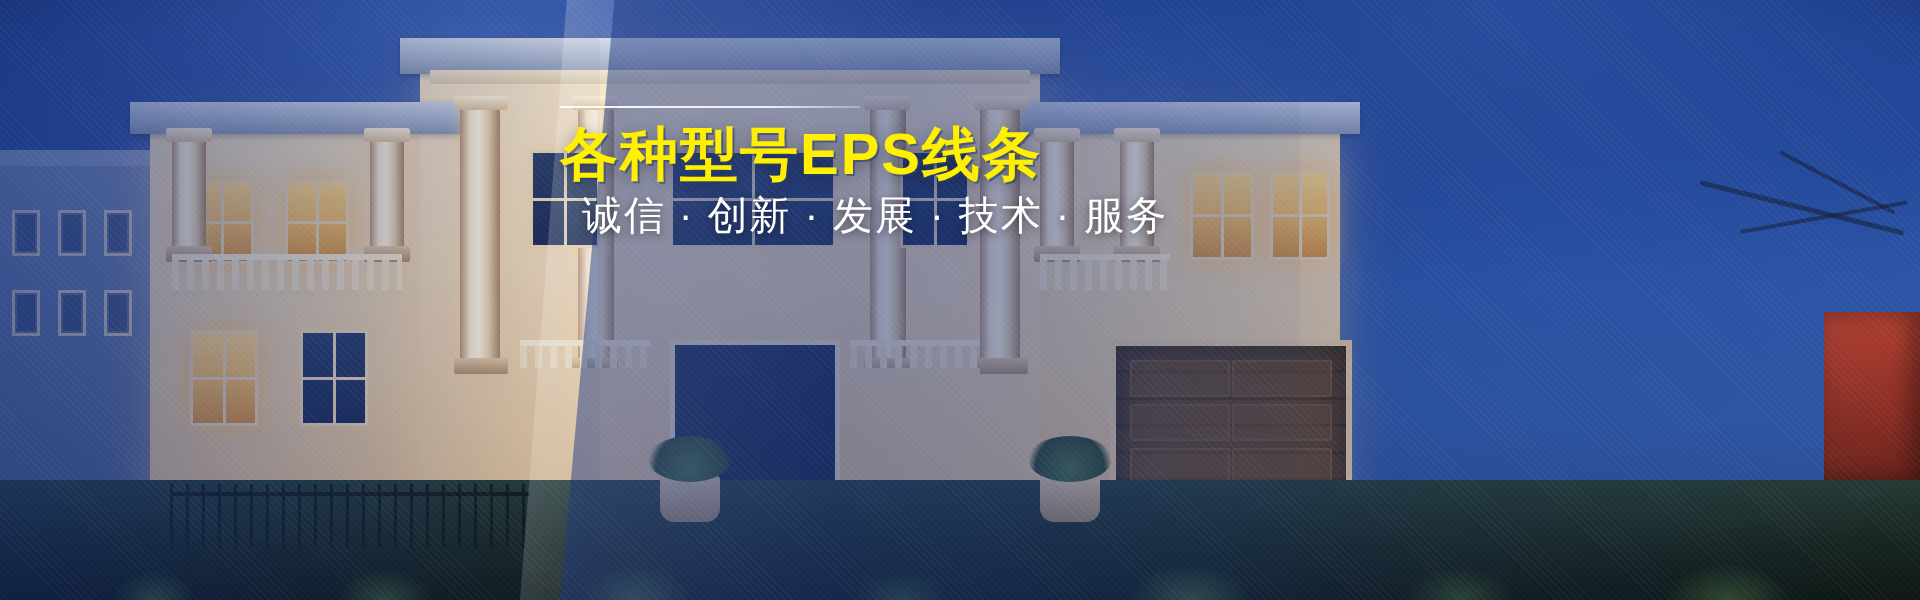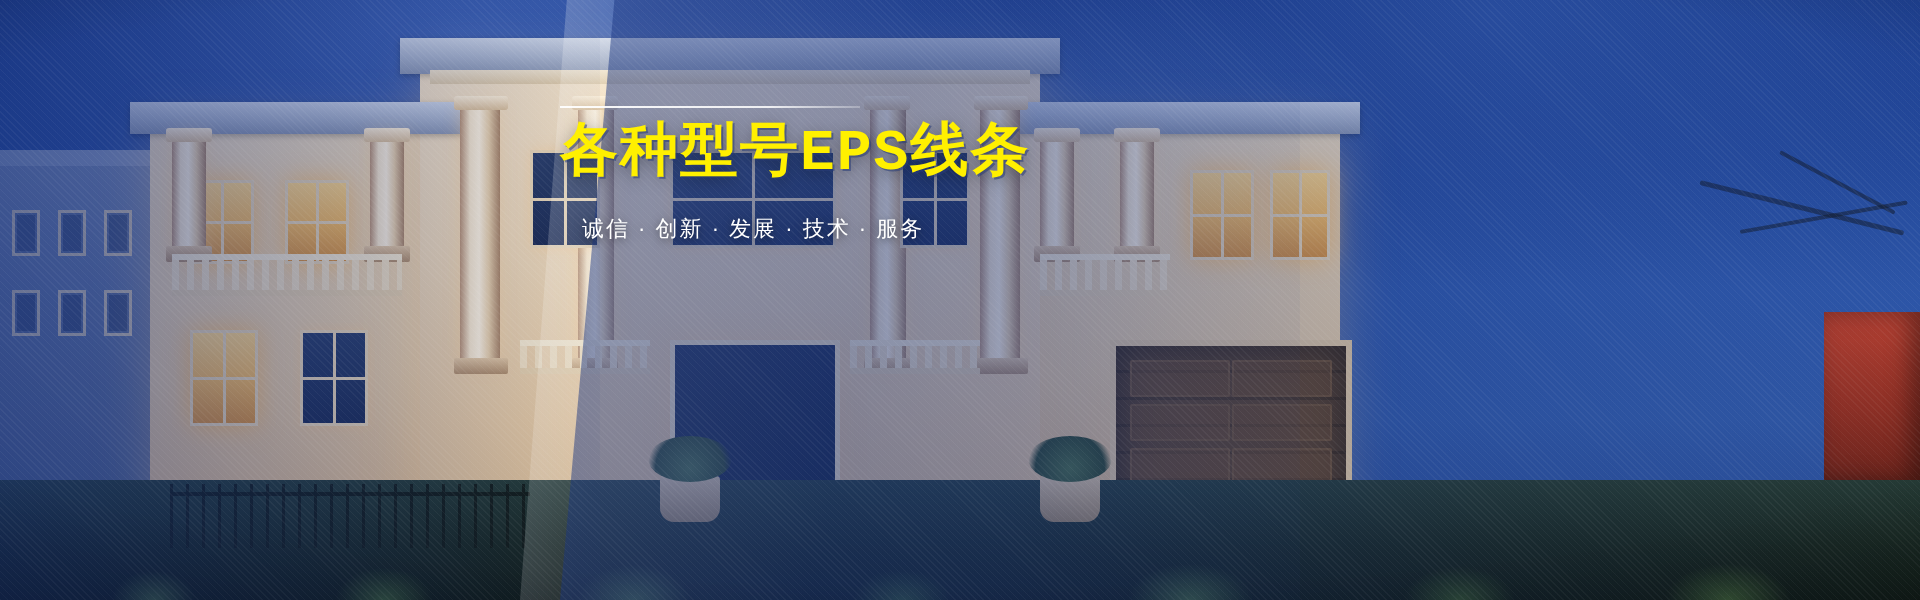--- a/index.html
+++ b/index.html
@@ -216,25 +216,23 @@
     height:2px;width:300px;
     background:linear-gradient(90deg,rgba(255,255,255,.95) 0%,rgba(255,255,255,.85) 70%,rgba(255,255,255,.25) 100%);
   }
   .headline{
     font-size:58px;font-weight:bold;color:#fff000;
     letter-spacing:2px;line-height:1.18;
     white-space:nowrap;
     text-shadow:
       2px 2px 0 rgba(40,60,120,.55),
       0 4px 16px rgba(0,0,0,.35);
-    font-family: Liberation Mono, monospace;
   }
   .tagline{
-    margin-top:26px;
-    font-size:22px;color:#ffffff;letter-spacing:2px;
+    font-size:40px;color:#ffffff;letter-spacing:2px;
     text-shadow:0 2px 9px rgba(0,0,0,.5);
     white-space:nowrap;
     padding-left:22px;
   }
 </style>
 </head>
 <body>
 
 <div id="banner">
 

